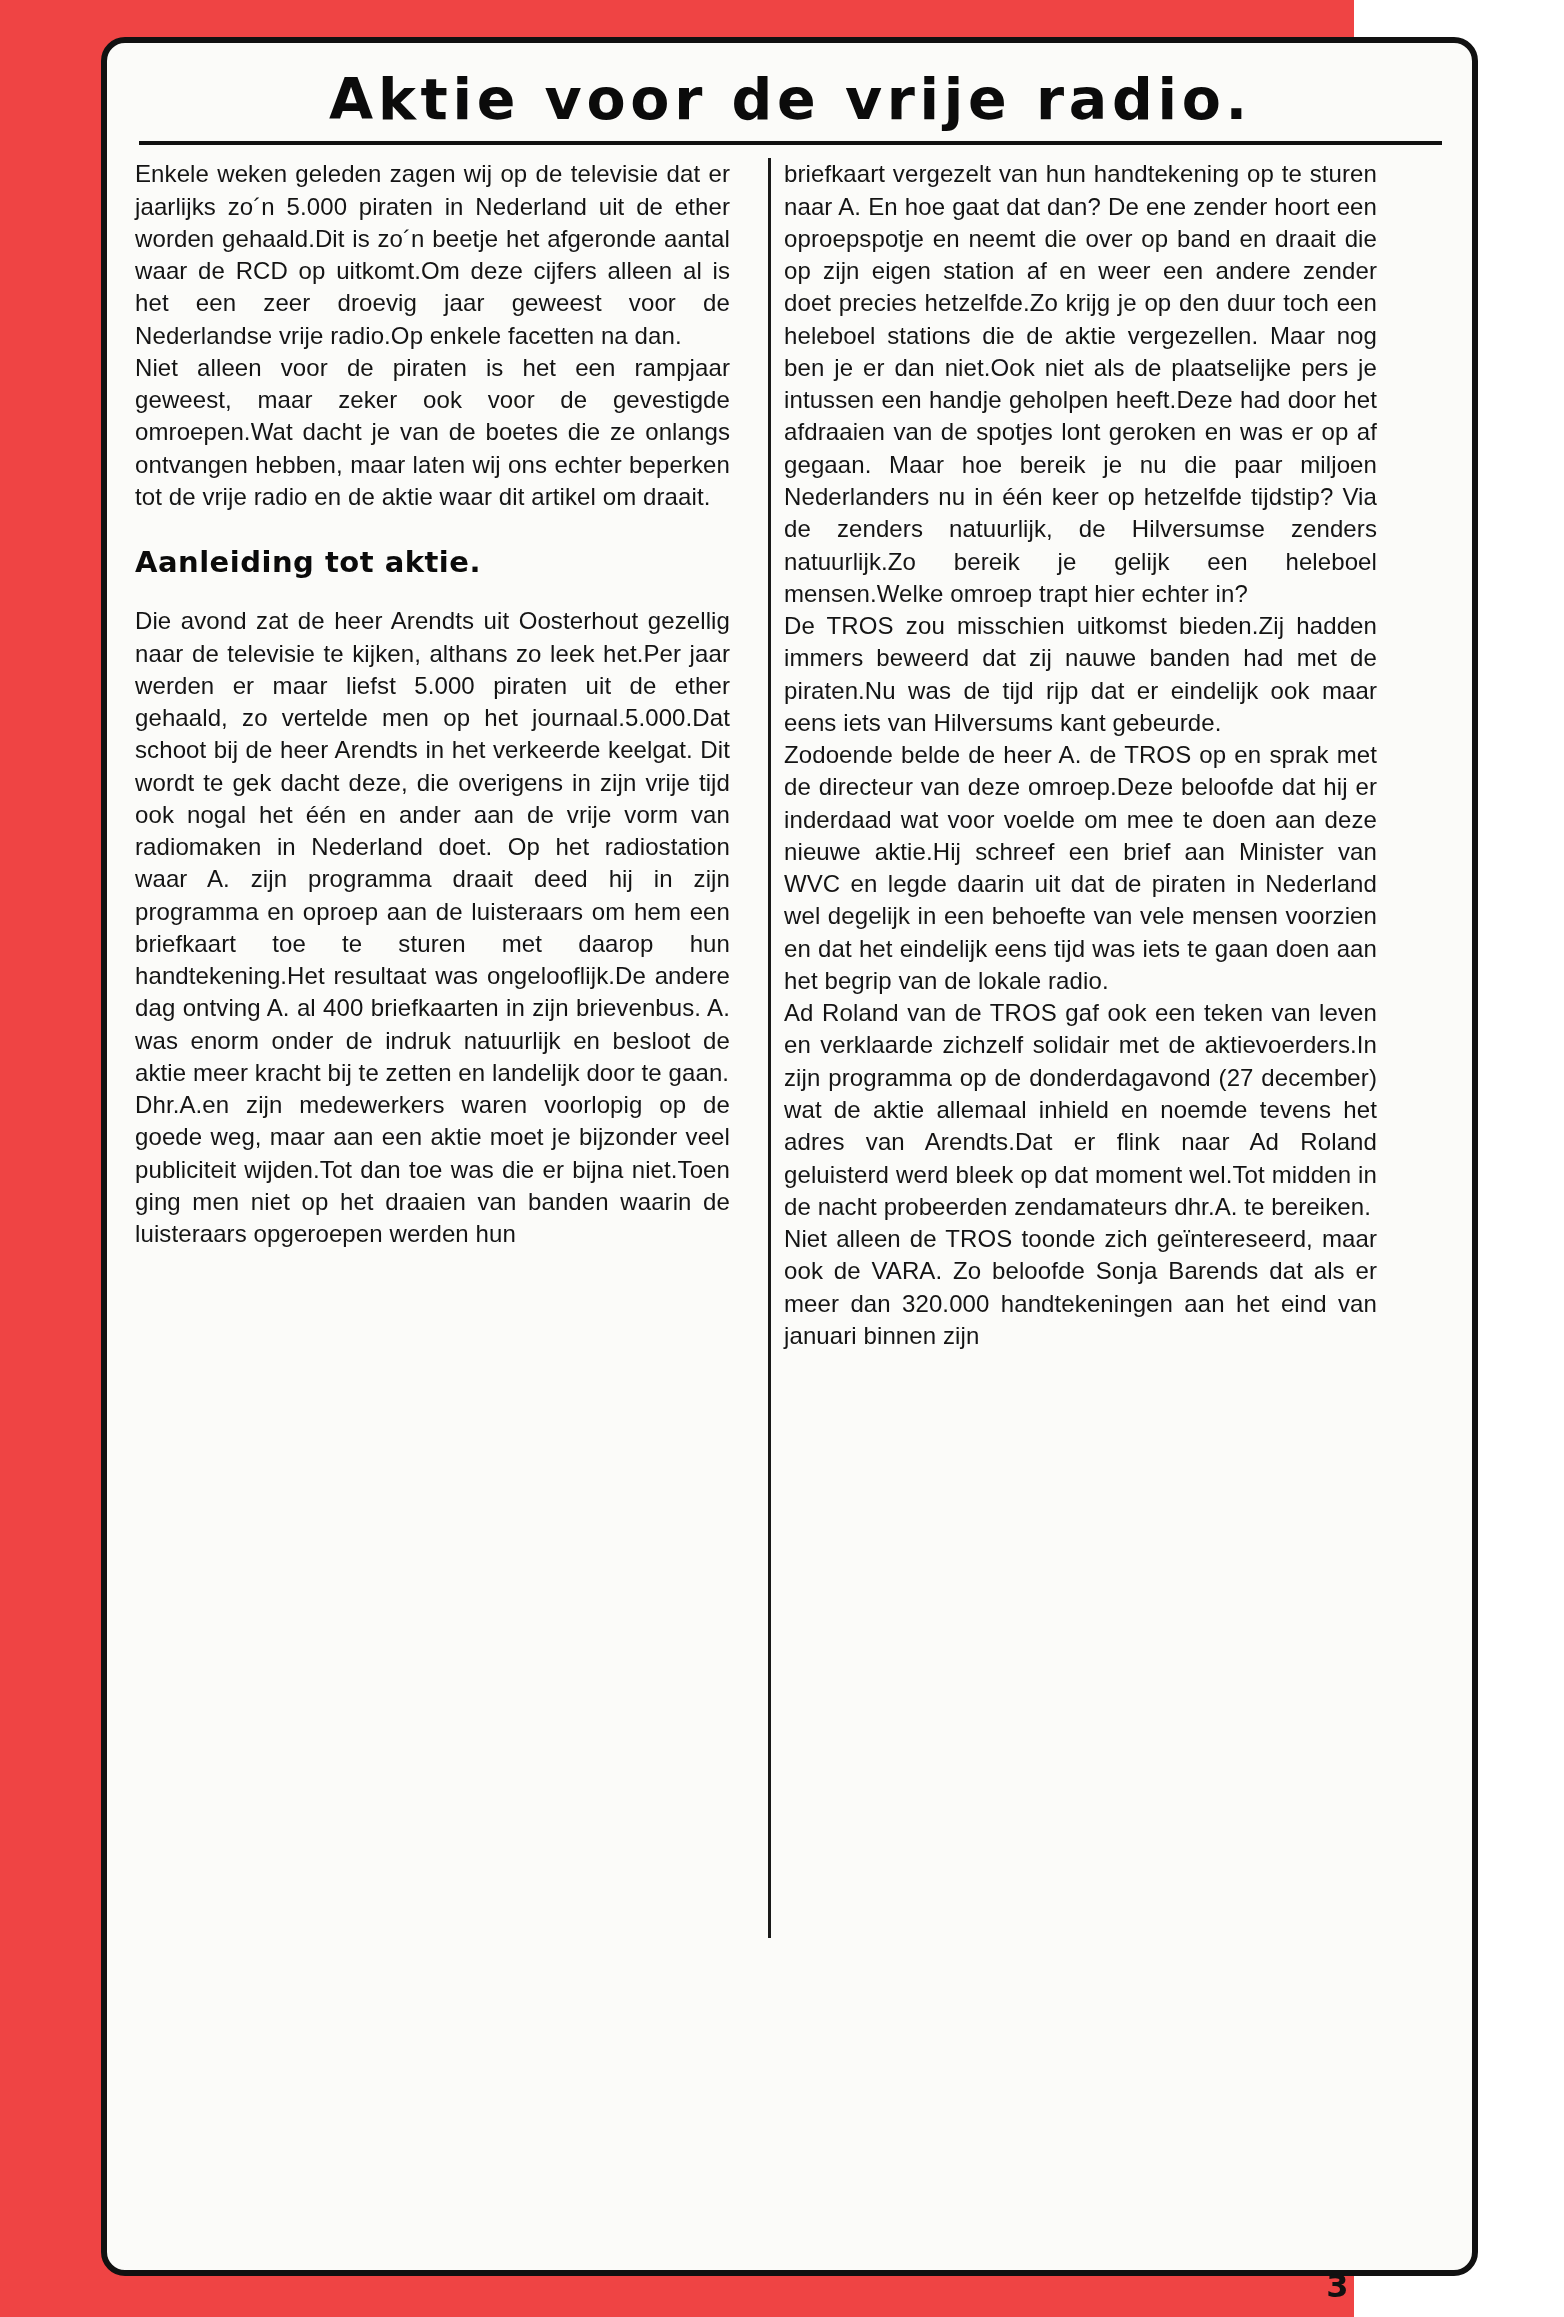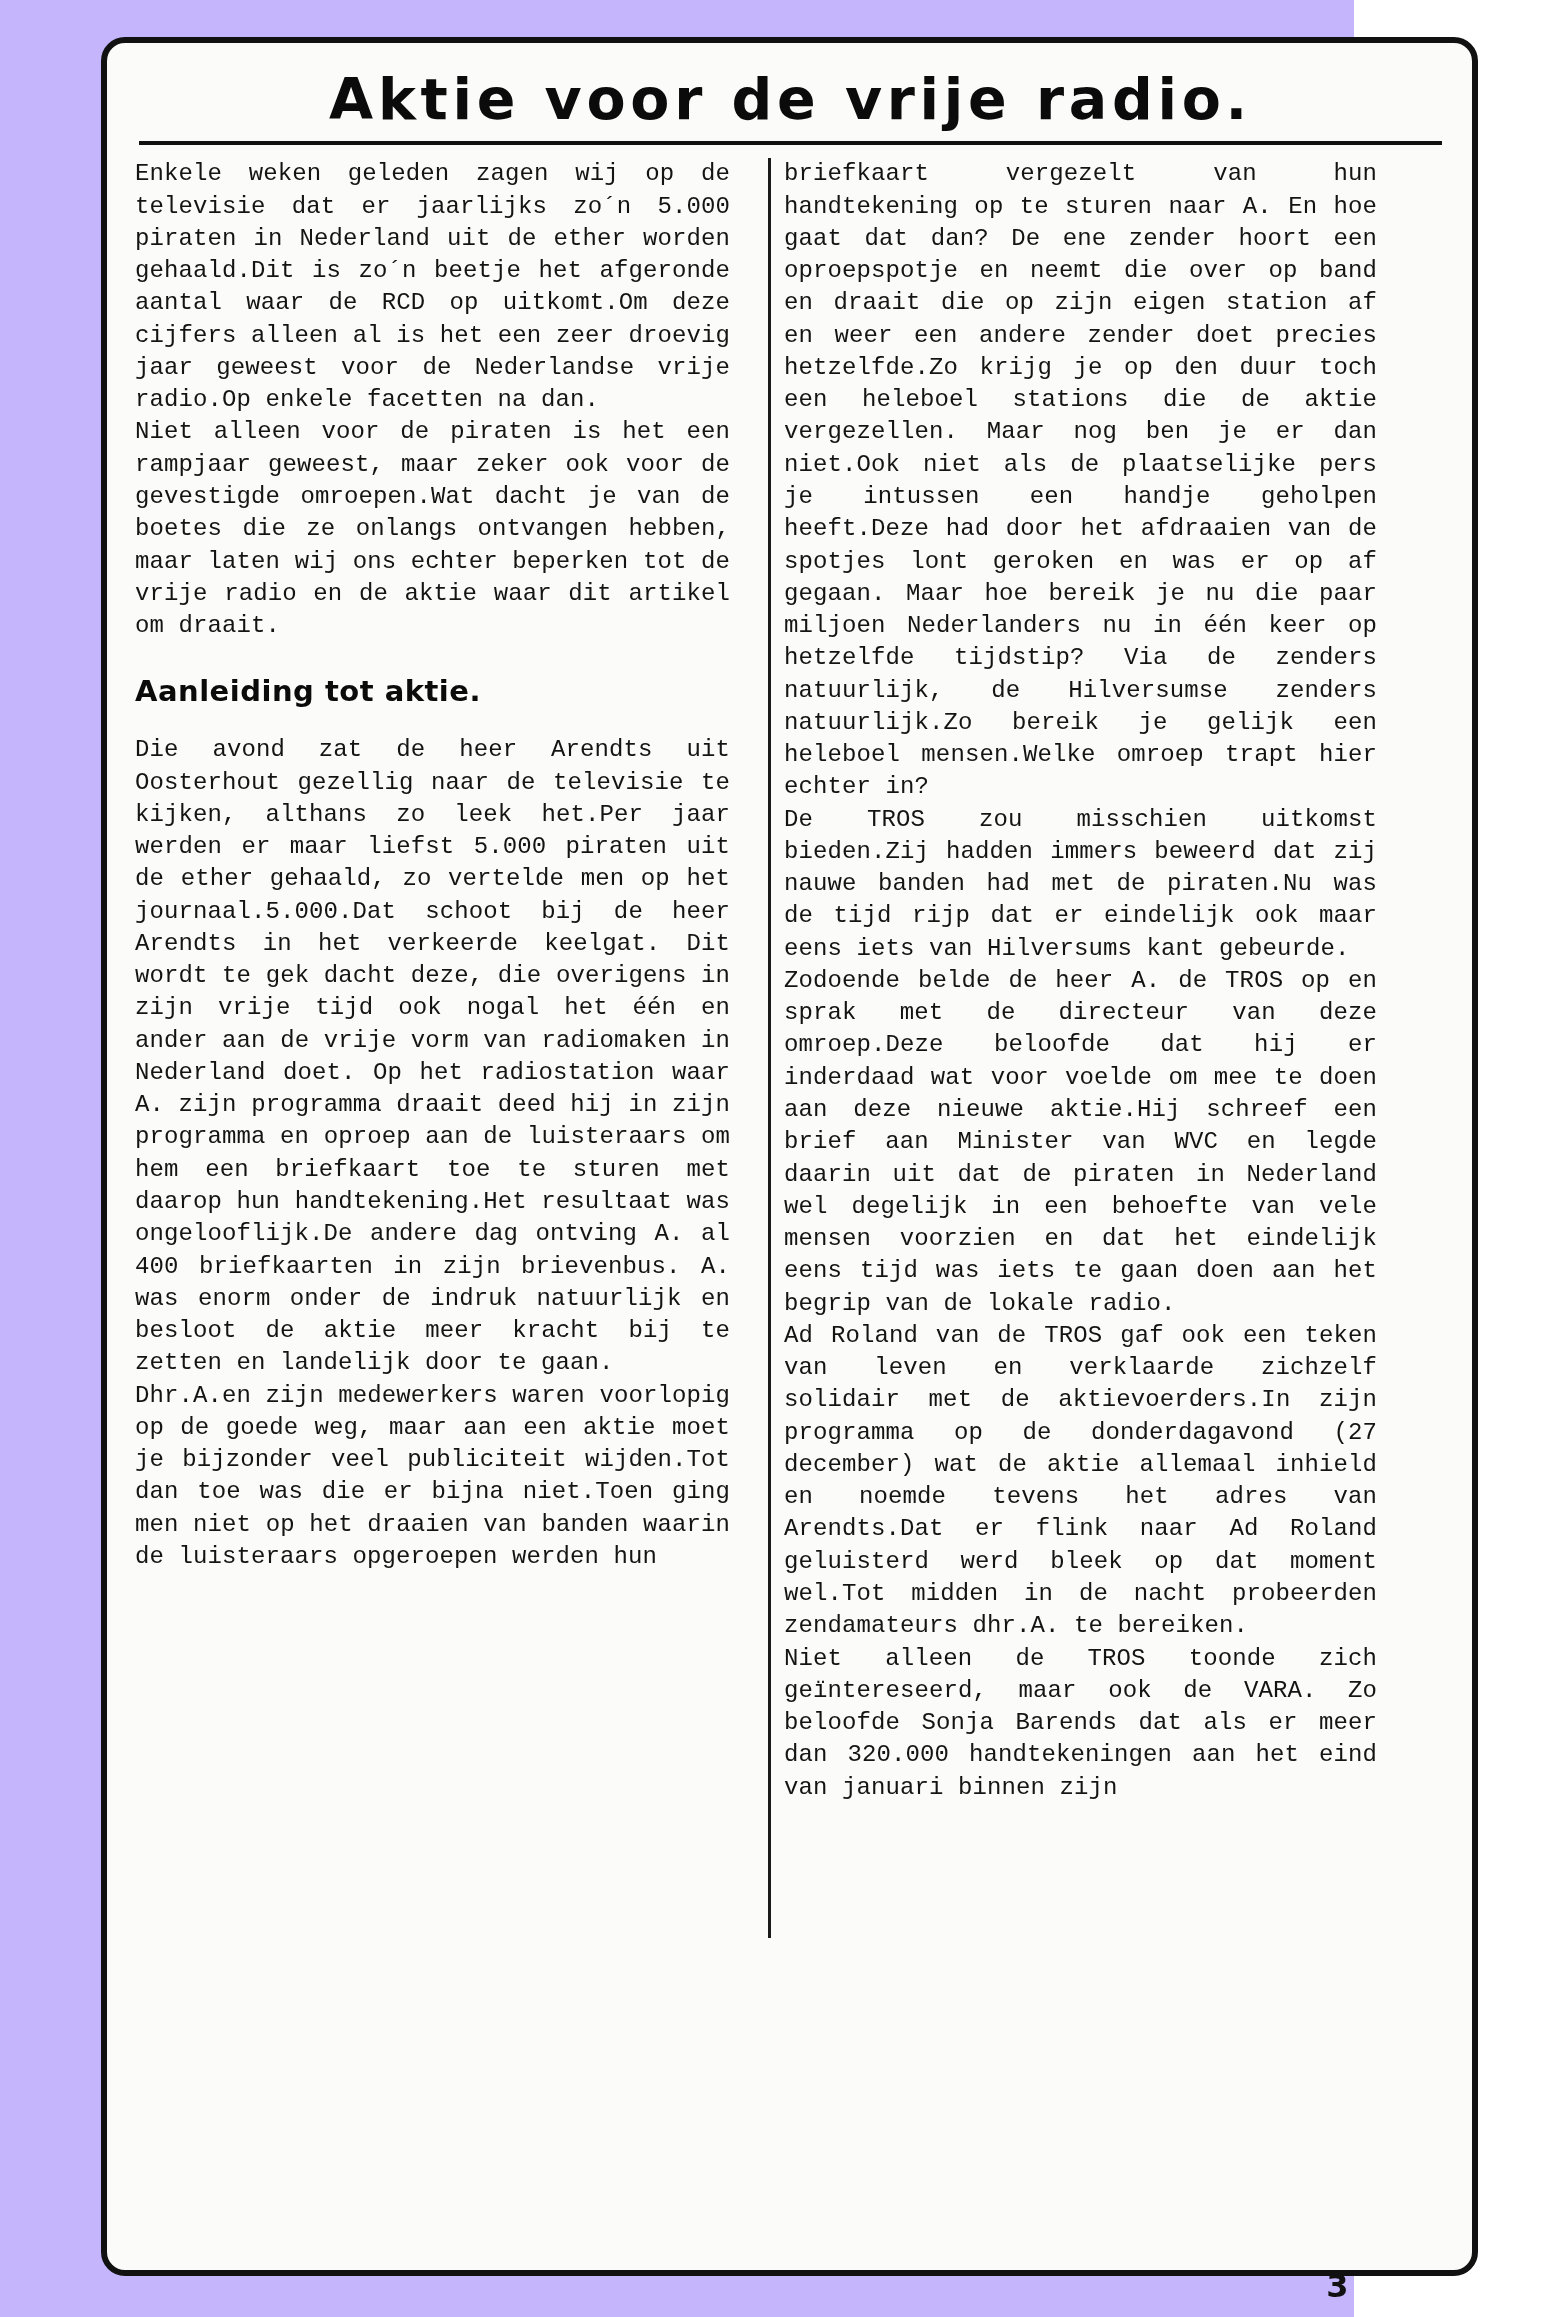--- a/index.html
+++ b/index.html
@@ -11,21 +11,21 @@
     width: 1565px;
     height: 2318px;
     font-family: "DejaVu Sans", sans-serif;
     color: #111111;
     overflow: hidden;
   }
   .page {
     position: relative;
     width: 1354px;
     height: 2318px;
-    background: #c4b5fd;
+    background: #ef4444;
     box-sizing: border-box;
   }
   
   .frame {
     position: absolute;
     left: 101px;
     top: 37px;
     width: 1377px;
     height: 2239px;
     border: 6.6px solid #111111;
@@ -76,21 +76,21 @@
   }
   .divider {
     position: absolute;
     left: 633px;
     top: 0;
     width: 2.8px;
     height: 1780px;
     background: #1a1a1a;
   }
   p.body {
-    font-family: Liberation Mono, monospace;
+    font-family: Liberation Sans, sans-serif;
     font-size: 24px;
     line-height: 1.345;
     text-align: justify;
     margin: 0 0 0 0;
     color: #141414;
     letter-spacing: 0.1px;
   }
   h2.sub {
     font-family: "DejaVu Sans", sans-serif;
     font-weight: bold;

